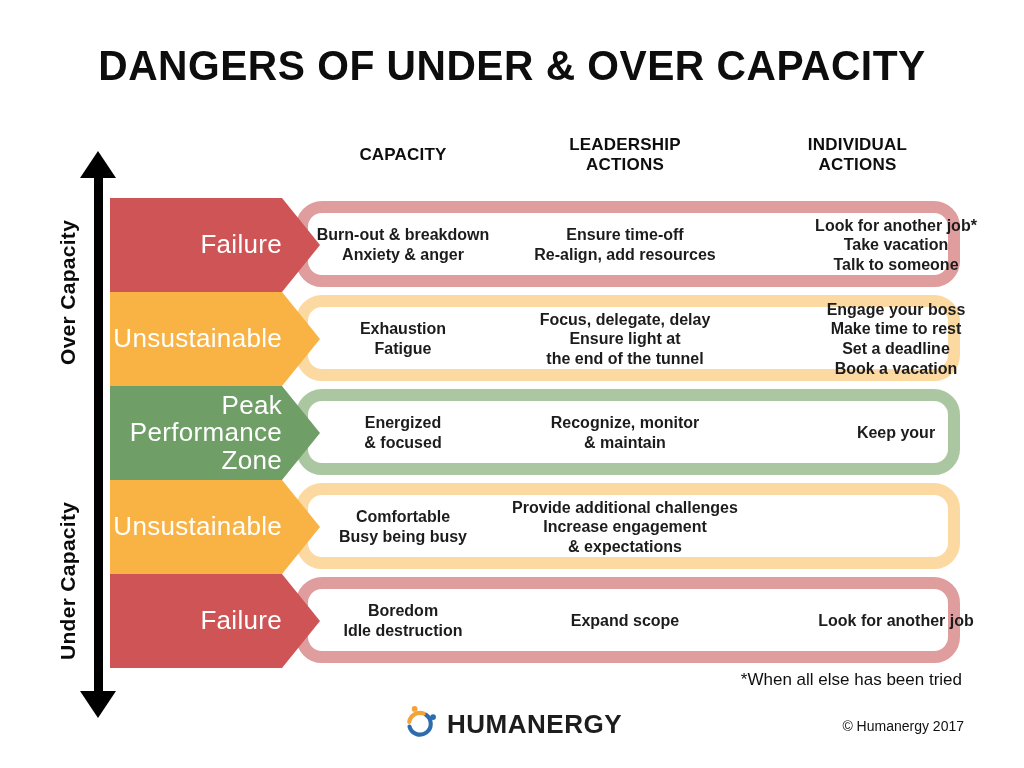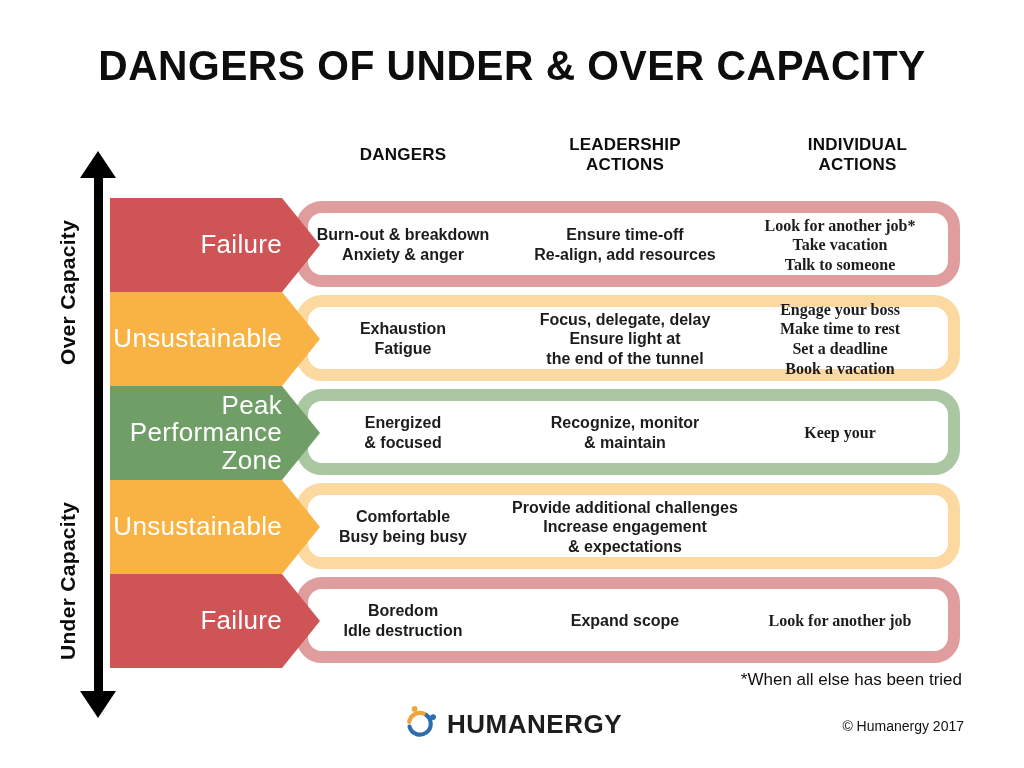--- a/index.html
+++ b/index.html
@@ -54,40 +54,40 @@
     text-align:right;padding-right:38px;white-space:pre-line;letter-spacing:.3px;
   }
   .cell{
     position:absolute;top:0;height:94px;z-index:3;
     display:flex;align-items:center;justify-content:center;
     text-align:center;font-size:16px;font-weight:700;color:#1c1c1c;
     line-height:1.22;white-space:pre-line;
   }
   .cell-symptoms{left:303px;width:200px;}
   .cell-leadership{left:500px;width:250px;}
-  .cell-individual{left:736px;width:208px;font-family:Liberation Serif, serif;}
+  .cell-individual{left:792px;width:208px;}
 
   .footnote{
     position:absolute;top:670px;right:62px;font-size:17px;font-weight:400;color:#0f0f0f;text-align:center;
   }
   .footer-logo{
     position:absolute;left:50%;top:704px;transform:translateX(-50%);
     display:flex;align-items:flex-end;gap:9px;
   }
   .brand-text{font-size:26px;font-weight:800;color:#1d1d1d;letter-spacing:.5px;}
   .copyright{
     position:absolute;right:60px;top:718px;font-size:14px;font-weight:400;color:#111;
   }
 </style>
 </head>
 <body>
 
 <h1 class="page-title">DANGERS OF UNDER &amp; OVER CAPACITY</h1>
 
-<div class="hdr hdr-symptoms">DANGERS</div>
+<div class="hdr hdr-symptoms">CAPACITY</div>
 <div class="hdr hdr-leadership">LEADERSHIP
 ACTIONS</div>
 <div class="hdr hdr-individual">INDIVIDUAL
 ACTIONS</div>
 
 <div class="axis-head up"></div>
 <div class="axis-shaft"></div>
 <div class="axis-head down"></div>
 <div class="axis-label over">Over Capacity</div>
 <div class="axis-label under">Under Capacity</div>

